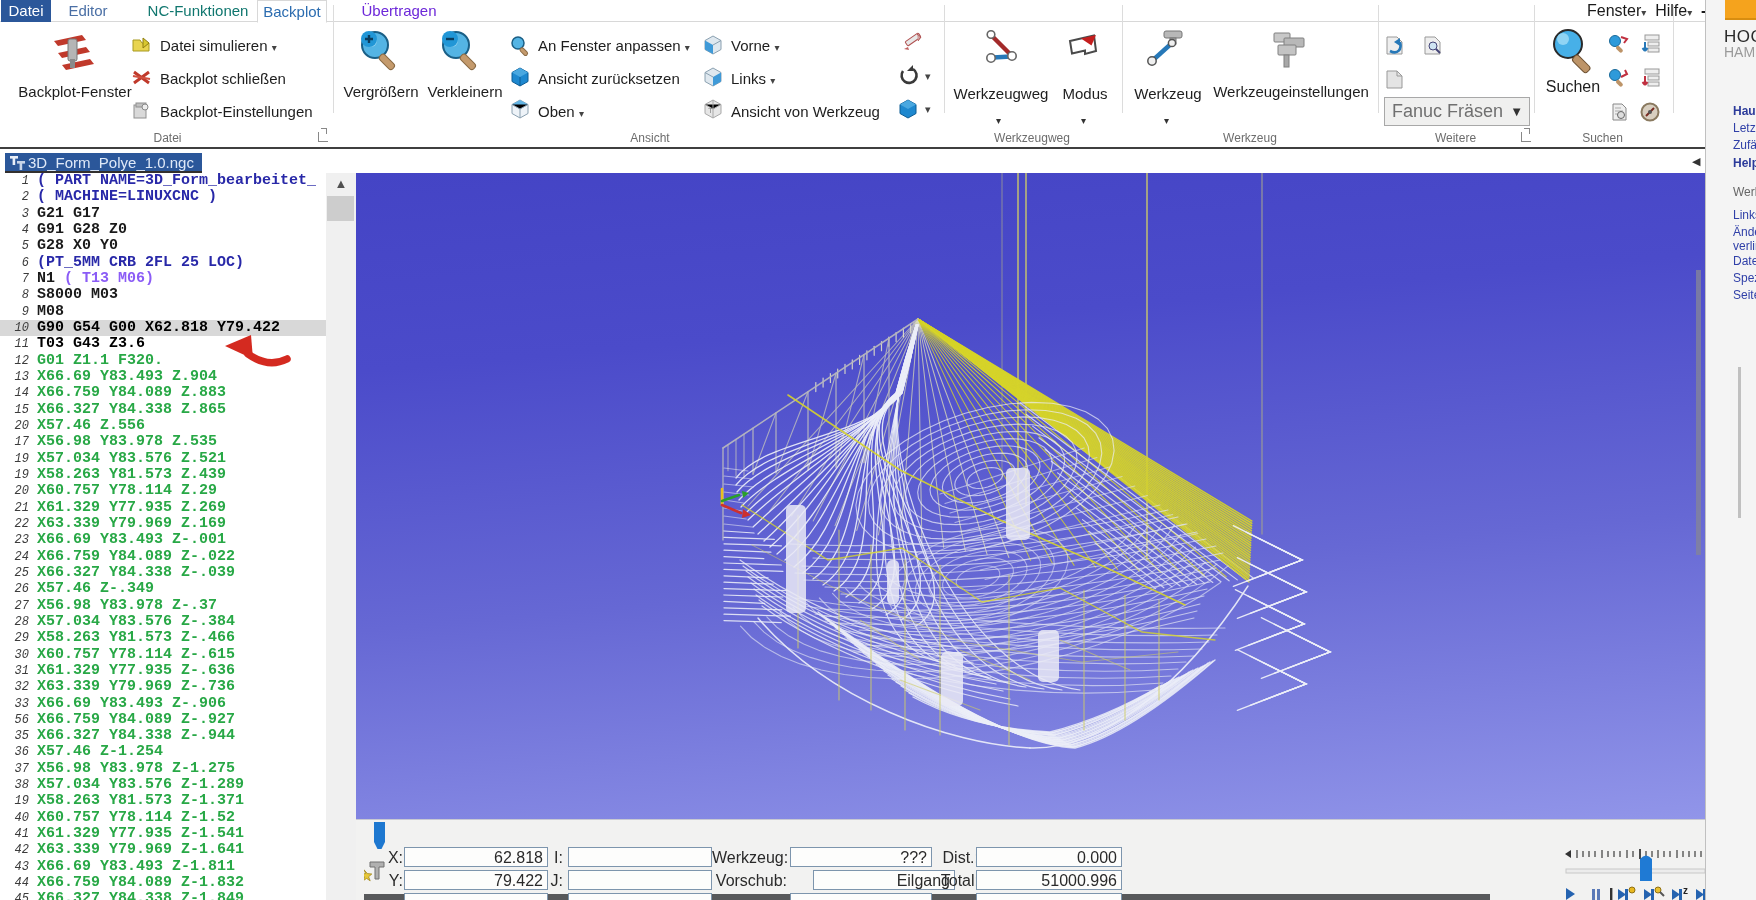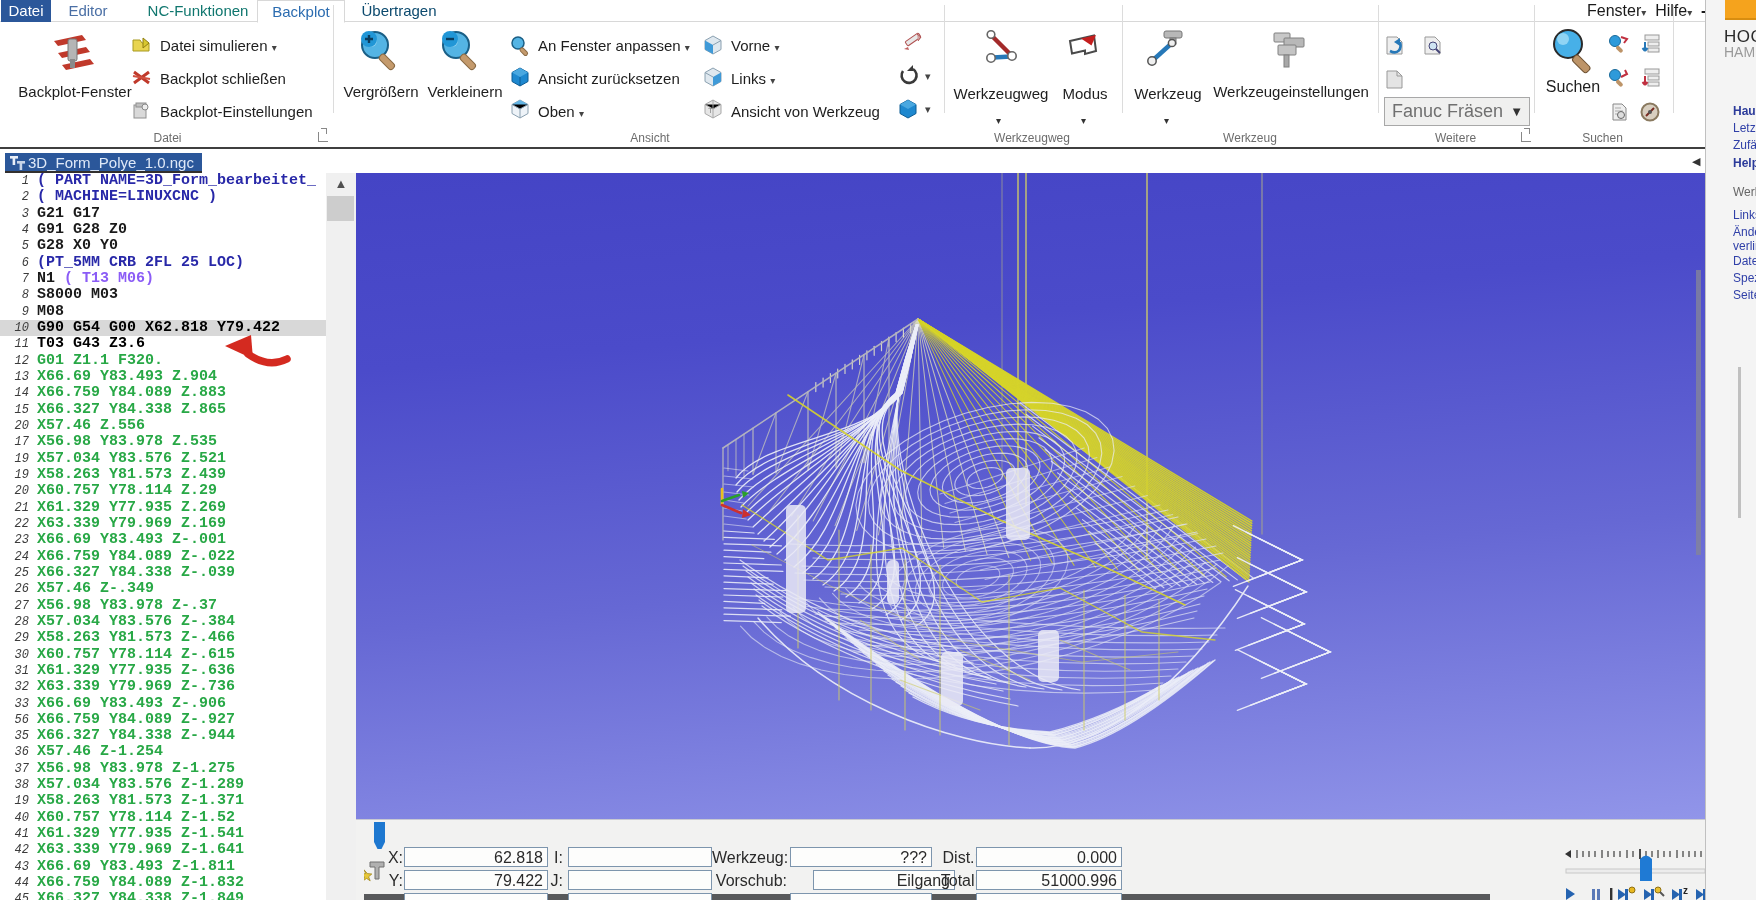--- a/index.html
+++ b/index.html
@@ -4,22 +4,22 @@
 *{margin:0;padding:0;box-sizing:border-box}
 html,body{width:1756px;height:900px;overflow:hidden;background:#fff;font-family:"Liberation Sans",sans-serif}
 .abs{position:absolute}
 #app{position:absolute;left:0;top:0;width:1756px;height:900px}
 
 #tabrow{position:absolute;left:0;top:0;width:1705px;height:22px;background:#fff;border-bottom:1px solid #d8d8d8}
 .tab{position:absolute;top:0;height:22px;line-height:22px;font-size:15px;text-align:center}
 #tDatei{left:1px;width:50px;background:#2b579a;color:#fff}
 #tEditor{left:58px;width:60px;color:#4a6fa5}
 #tNC{left:140px;width:116px;color:#0f766e}
-#tBackplot{left:257px;width:88px;color:#2b6cb0;background:#fff;border:1px solid #d8d8d8;border-bottom:1px solid #fff;height:23px}
-#tUeber{left:352px;width:94px;color:#0c4a6e}
+#tBackplot{left:257px;width:70px;color:#2b6cb0;background:#fff;border:1px solid #d8d8d8;border-bottom:1px solid #fff;height:23px}
+#tUeber{left:352px;width:94px;color:#6d28d9}
 #winmenu{position:absolute;top:2px;left:1587px;font-size:16px;color:#1a1a1a}
 
 #ribbon{position:absolute;left:0;top:23px;width:1705px;height:126px;background:#fff;border-bottom:2px solid #3f3f3f}
 .gsep{position:absolute;top:5px;height:108px;width:1px;background:#dcdcdc}
 .glabel{position:absolute;top:131px;font-size:12px;color:#6d6d6d;text-align:center}
 .biglabel{position:absolute;font-size:15px;color:#1e1e1e;text-align:center}
 .slabel{position:absolute;font-size:15px;color:#1e1e1e;white-space:nowrap}
 .carets{color:#444;font-size:10px}
 .dlauncher{position:absolute;width:10px;height:10px;border-left:1px solid #888;border-bottom:1px solid #888;top:132px}
 .dlauncher:after{content:"";position:absolute;left:2px;top:-4px;width:5px;height:5px;border-right:1px solid #888;border-top:1px solid #888}

